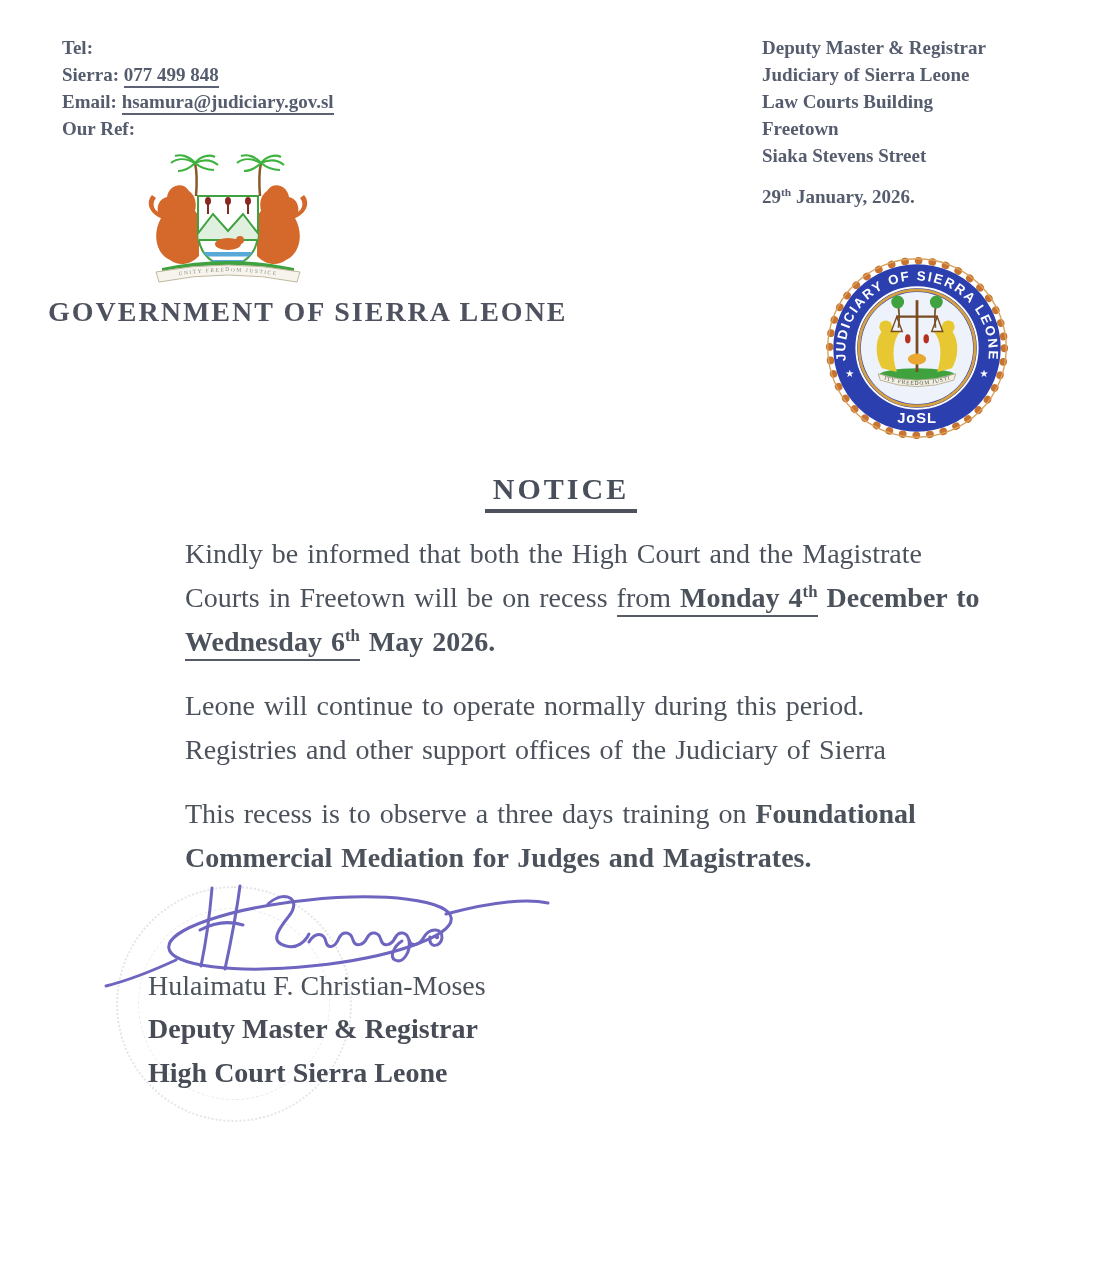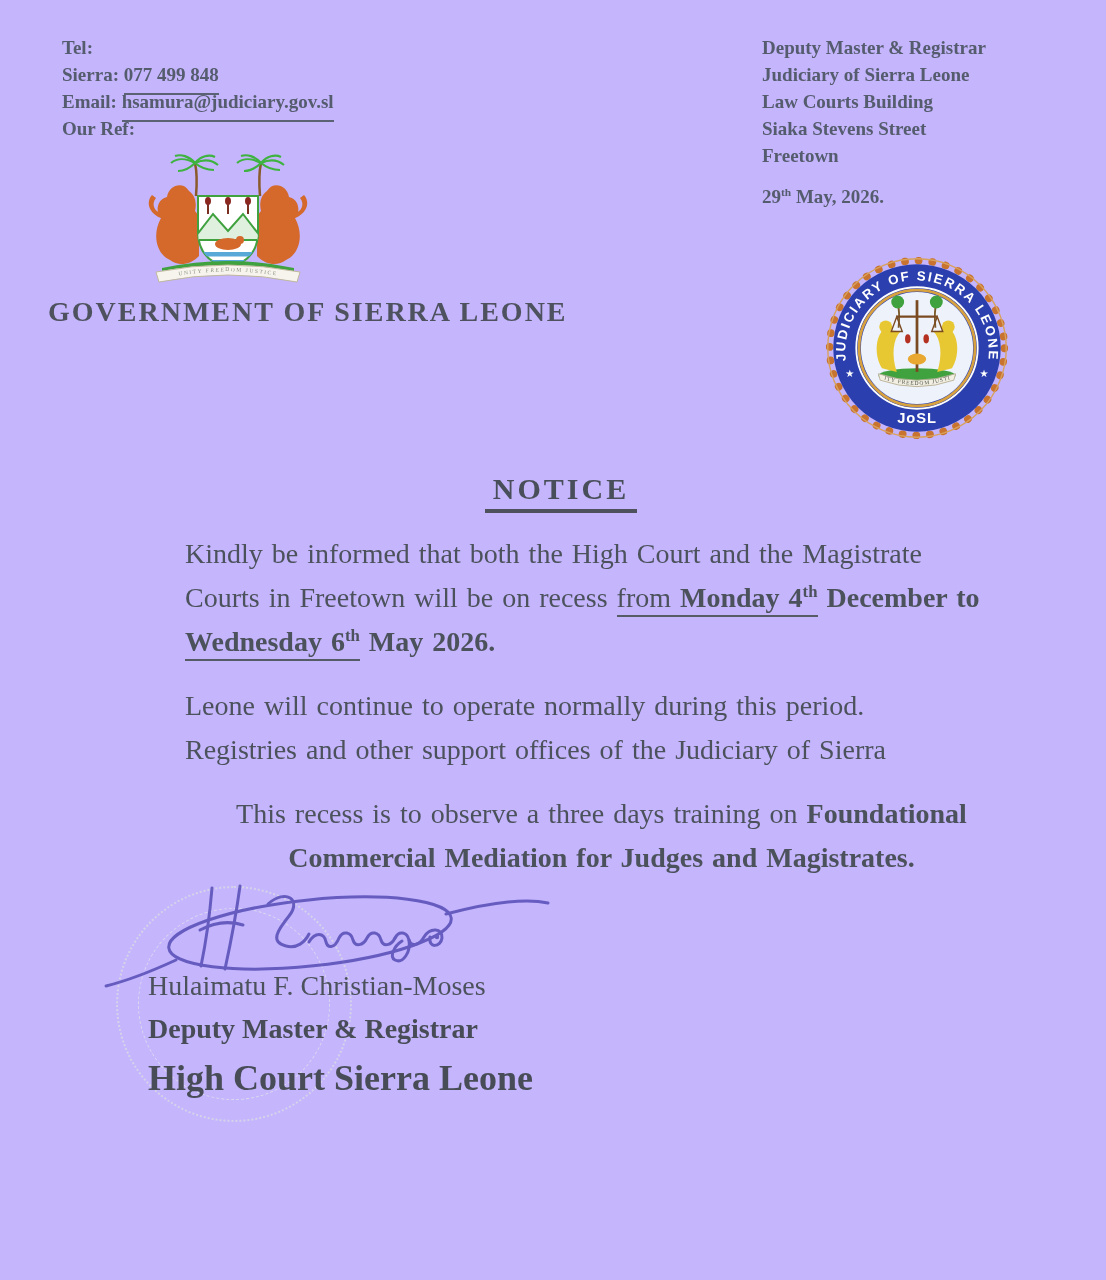--- a/index.html
+++ b/index.html
@@ -1,46 +1,46 @@
 <!DOCTYPE html>
 <html><head>
 <meta charset="utf-8">
 <style>
   html,body{margin:0;padding:0;background:#e9e9e9;}
   .page{
     position:relative;width:1106px;height:1280px;margin:0 auto;
-    background:#c4b5fd;overflow:hidden;
+    background:#ffffff;overflow:hidden;
     font-family:"Liberation Serif","DejaVu Serif",serif;
     color:#4c525c;
   }
   
   .lh-left{position:absolute;left:62px;top:34px;font-size:19px;line-height:27px;font-weight:bold;color:#545c6d;}
   .lh-right{position:absolute;left:762px;top:34px;font-size:19px;line-height:27px;font-weight:bold;color:#545c6d;}
   .lh-line{white-space:nowrap;}
-  .u2{border-bottom:2px solid #5a6273;padding-bottom:8px;}
+  .u2{border-bottom:2px solid #5a6273;padding-bottom:1px;}
   .date-line{margin-top:14px;}
   sup{font-size:0.60em;vertical-align:super;line-height:0;}
   .gov-title{position:absolute;left:48px;top:296px;font-size:28px;font-weight:bold;letter-spacing:2px;color:#4d525e;white-space:nowrap;}
   .coat{position:absolute;left:140px;top:154px;width:180px;height:134px;}
   .seal{position:absolute;left:813px;top:256px;width:208px;height:184px;}
   
   .notice-title-wrap{position:absolute;left:8px;top:472px;width:100%;text-align:center;}
   .notice-title{display:inline-block;font-size:30px;font-weight:bold;letter-spacing:3px;color:#494f5a;border-bottom:4px solid #4d525c;padding:0 8px 3px 8px;}
   .para{position:absolute;left:148px;width:870px;font-size:28px;color:#4c525c;word-spacing:2px;}
   .bline{height:44px;white-space:nowrap;margin-left:37px;}
   .b{font-weight:bold;}
   .ul{border-bottom:2px solid #565c66;padding-bottom:2px;}
   
   .stamp{position:absolute;left:116px;top:886px;width:232px;height:232px;border-radius:50%;
          border:2px dotted #dcdde3;opacity:.75;}
   .stamp-inner{position:absolute;left:20px;top:20px;right:20px;bottom:20px;border-radius:50%;border:1px dashed #e3e4e9;}
   .sig-svg{position:absolute;left:100px;top:876px;width:470px;height:118px;}
   .sig-name{position:absolute;left:148px;top:970px;font-size:28px;color:#4c525c;white-space:nowrap;}
   .sig-title1{position:absolute;left:148px;top:1013px;font-size:28px;font-weight:bold;color:#474c57;white-space:nowrap;}
-  .sig-title2{position:absolute;left:148px;top:1057px;font-size:36px;font-weight:bold;color:#474c57;white-space:nowrap;}
+  .sig-title2{position:absolute;left:148px;top:1057px;font-size:28px;font-weight:bold;color:#474c57;white-space:nowrap;}
 </style>
 </head>
 <body>
 
 <div class="page">
 
   <div class="lh-left">
     <div class="lh-line">Tel:</div>
     <div class="lh-line">
       <span>Sierra:</span>
@@ -50,24 +50,24 @@
       <span>Email:</span>
       <span class="u2">hsamura@judiciary.gov.sl</span>
     </div>
     <div class="lh-line">Our Ref:</div>
   </div>
 
   <div class="lh-right">
     <div class="lh-line">Deputy Master &amp; Registrar</div>
     <div class="lh-line">Judiciary of Sierra Leone</div>
     <div class="lh-line">Law Courts Building</div>
+    <div class="lh-line">Freetown</div>
     <div class="lh-line">Siaka Stevens Street</div>
-    <div class="lh-line">Freetown</div>
     <div class="lh-line date-line">
-      <span>29</span><sup>th</sup><span> May, 2026.</span>
+      <span>29</span><sup>th</sup><span> January, 2026.</span>
     </div>
   </div>
 
   <svg class="coat" viewBox="0 0 180 134">
 
     <g stroke="#8a5a2a" stroke-width="2.5" fill="none">
       <path d="M 56 42 C 57 30 57 18 55 9"></path>
       <path d="M 120 42 C 119 30 119 18 121 9"></path>
     </g>
     <g stroke="#3fb33f" stroke-width="2.2" fill="none">
@@ -186,21 +186,21 @@
 
   <div class="para" style="top:690px;">
     <div class="bline">
       <span>Leone will continue to operate normally during this period.</span>
     </div>
     <div class="bline">
       <span>Registries and other support offices of the Judiciary of Sierra</span>
     </div>
   </div>
 
-  <div class="para" style="top:798px;text-align:center;">
+  <div class="para" style="top:798px;">
     <div class="bline">
       <span>This recess is to observe a three days training on </span><span class="b">Foundational</span>
     </div>
     <div class="bline">
       <span class="b">Commercial Mediation for Judges and Magistrates.</span>
     </div>
   </div>
 
   <div class="stamp">
     <div class="stamp-inner"></div>

